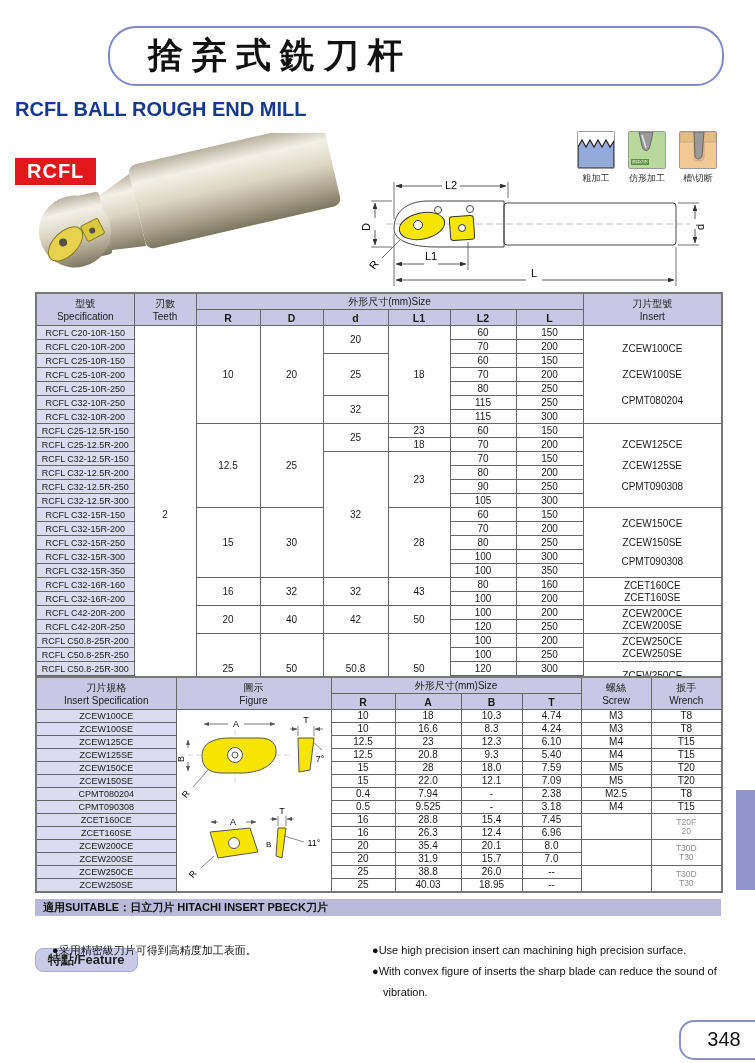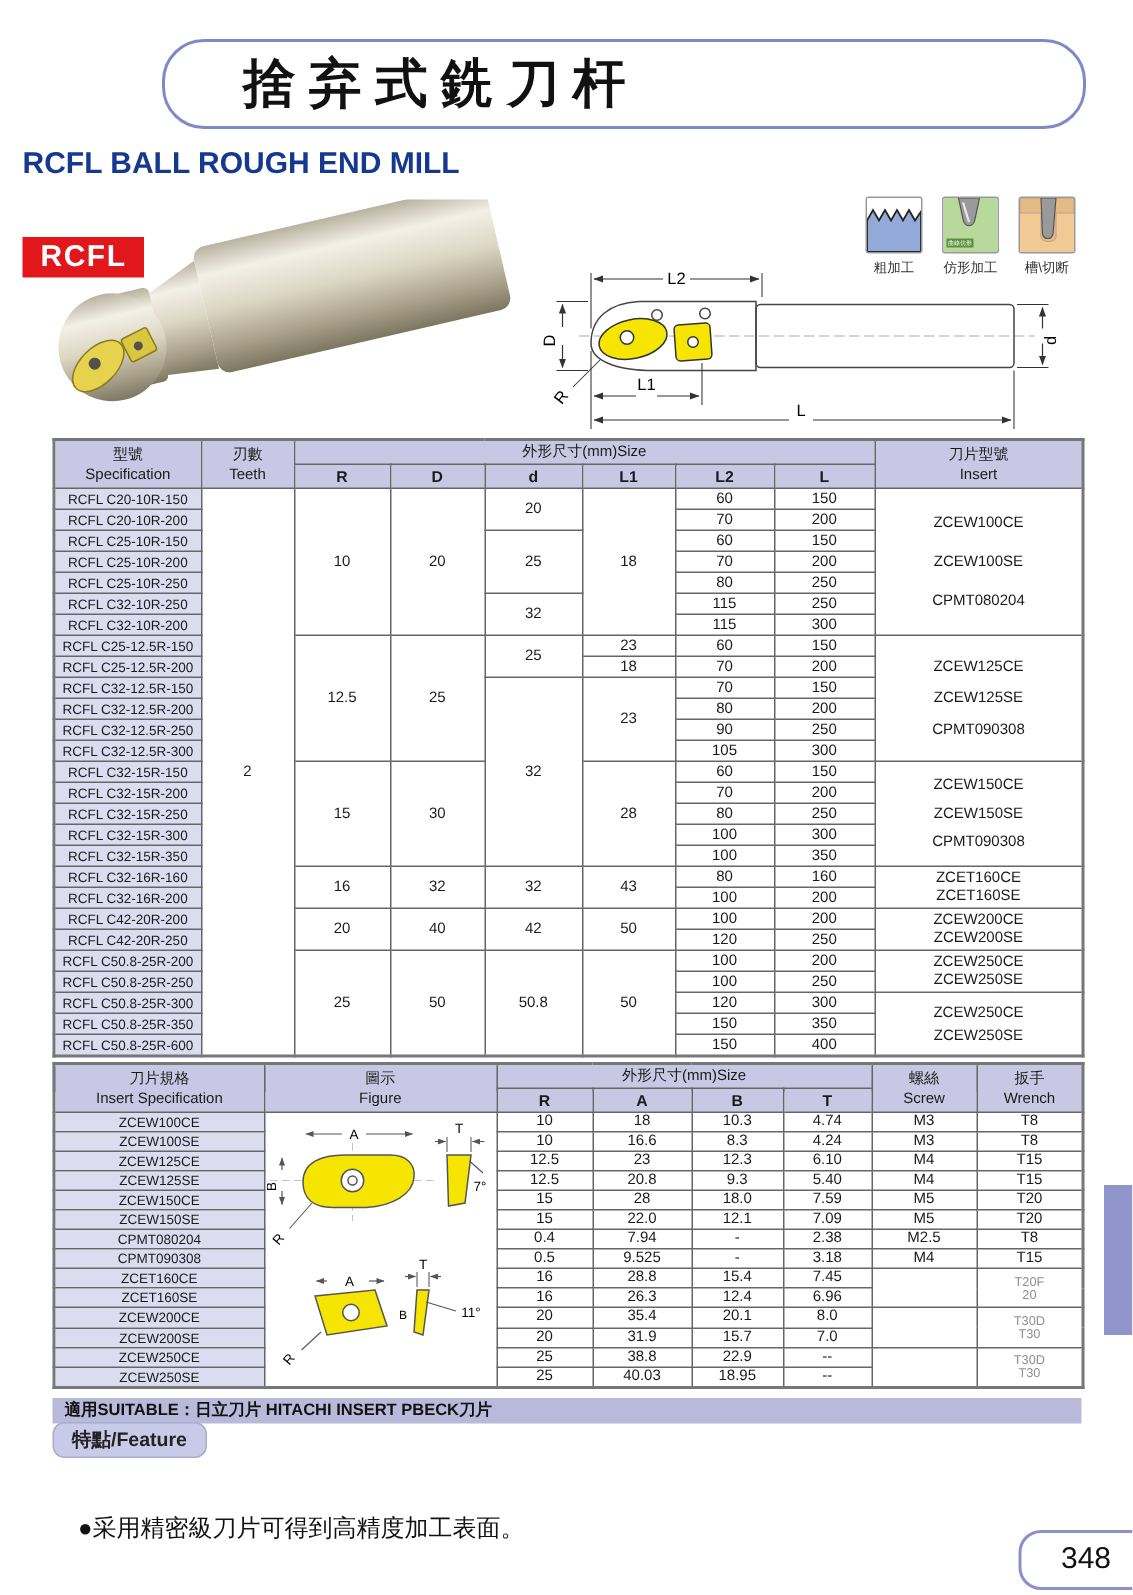--- a/index.html
+++ b/index.html
@@ -3,21 +3,21 @@
 <meta charset="utf-8">
 <style>
   html,body{margin:0;padding:0;background:#fff;}
   .page{position:relative;width:755px;height:1063px;background:#fff;overflow:hidden;
         font-family:"Liberation Sans","DejaVu Sans",sans-serif;color:#1a1a1a;}
 
   
   .title-box{position:absolute;left:108px;top:26px;width:612px;height:56px;
              border:2px solid #8089c6;border-radius:28px;}
   .page-title{position:absolute;left:148px;top:32px;font-size:35px;font-weight:bold;
-              letter-spacing:9px;color:#111;margin-left:14px;}
+              letter-spacing:9px;color:#111;}
 
   .prod-en{position:absolute;left:15px;top:98px;font-size:20px;font-weight:bold;color:#16388e;}
   .prod-zh{position:absolute;left:15px;top:124px;font-size:21px;font-weight:bold;color:#16388e;}
   .series-badge{position:absolute;left:15px;top:158px;background:#e2171c;color:#fff;
                 font-weight:bold;font-size:20px;padding:2px 12px;letter-spacing:1px;}
 
   
   .proc-icons{position:absolute;left:576px;top:131px;display:flex;gap:11px;}
   .proc{width:40px;text-align:center;}
   .proc-box{width:36px;height:36px;border:1px solid #9a9a9a;border-radius:2px;margin:0 auto;
@@ -26,21 +26,21 @@
   .ov-label{position:absolute;left:2px;bottom:3px;background:#5a8f3c;color:#fff;
             font-size:4px;line-height:6px;padding:0 1px;}
 
   
   .photo{position:absolute;left:22px;top:133px;}
   .tech{position:absolute;left:358px;top:174px;}
 
   
   .tbl-block{position:absolute;left:35px;width:686px;}
   .blk-main{top:292px;}
-  .blk-ins{top:708px;}
+  .blk-ins{top:676px;}
   table{border-collapse:collapse;table-layout:fixed;width:686px;
         font-size:10px;border:2px solid #777;}
   th,td{border:1px solid #666;text-align:center;padding:0;overflow:hidden;white-space:nowrap;}
   thead th{background:#c8c8e4;font-weight:normal;height:15px;line-height:14px;font-size:10px;}
   thead .colhead{font-weight:bold;font-size:10.5px;}
   thead .two div{line-height:13px;}
   tbody td{height:13px;line-height:12px;background:#fff;}
   .blk-ins tbody td{height:12px;}
   td.spec{background:#dcdcf0;font-size:9px;}
   td.ins{white-space:pre-line;font-size:10px;line-height:12px;}
@@ -50,21 +50,21 @@
   .lh4{line-height:15px !important;}
   td.wr2{color:#8f8f8f;font-size:8.5px;line-height:9px;white-space:pre-line;}
   td.figcell{vertical-align:middle;}
 
   .suit-bar{background:#b9b9da;height:17px;line-height:17px;font-size:11px;font-weight:bold;
             color:#111;text-align:left;padding-left:8px;margin-top:6px;}
 
   
   .feature-badge{position:absolute;left:35px;top:948px;background:#c9cae8;border:1px solid #a9aad0;
                  border-radius:8px;padding:2px 12px;font-size:13px;font-weight:bold;color:#222;}
-  .feat-col{position:absolute;top:1009px;font-size:16px;line-height:21px;color:#111;}
+  .feat-col{position:absolute;top:940px;font-size:11px;line-height:21px;color:#111;}
   .feat-zh{left:52px;width:320px;}
   .feat-en{left:372px;width:345px;}
   .feat-col p{margin:0;padding-left:11px;text-indent:-11px;}
 
   
   .side-tab{position:absolute;right:0;top:790px;width:19px;height:100px;background:#9095cb;}
   .page-box{position:absolute;right:-14px;top:1020px;width:86px;height:36px;background:#fff;
             border:2px solid #8a90c8;border-radius:15px;line-height:34px;
             font-size:20px;text-align:center;color:#111;}
   text{font-family:"Liberation Sans",sans-serif;}
@@ -600,21 +600,21 @@
             <td class="spec">ZCEW200SE</td>
             <td>20</td>
             <td>31.9</td>
             <td>15.7</td>
             <td>7.0</td>
           </tr>
         <tr>
             <td class="spec">ZCEW250CE</td>
             <td>25</td>
             <td>38.8</td>
-            <td>22.9</td>
+            <td>26.0</td>
             <td>--</td>
             <td rowspan="2"></td>
             <td rowspan="2" class="wr2">T30D
 T30</td>
           </tr>
         <tr>
             <td class="spec">ZCEW250SE</td>
             <td>25</td>
             <td>40.03</td>
             <td>18.95</td>
@@ -622,17 +622,21 @@
           </tr>
       </tbody>
     </table>
     <div class="suit-bar">適用SUITABLE：日立刀片 HITACHI INSERT  PBECK刀片</div>
   </div>
 
   <div class="feature-badge">特點/Feature</div>
   <div class="feat-col feat-zh">
     <p>●采用精密級刀片可得到高精度加工表面。</p>
   </div>
+  <div class="feat-col feat-en">
+    <p>●Use high precision insert can machining high precision surface.</p>
+    <p>●With convex figure of inserts the sharp blade can reduce the sound of vibration.</p>
+  </div>
 
   <div class="side-tab"></div>
   <div class="page-box">348</div>
 
 </div>
 
 </body></html>

